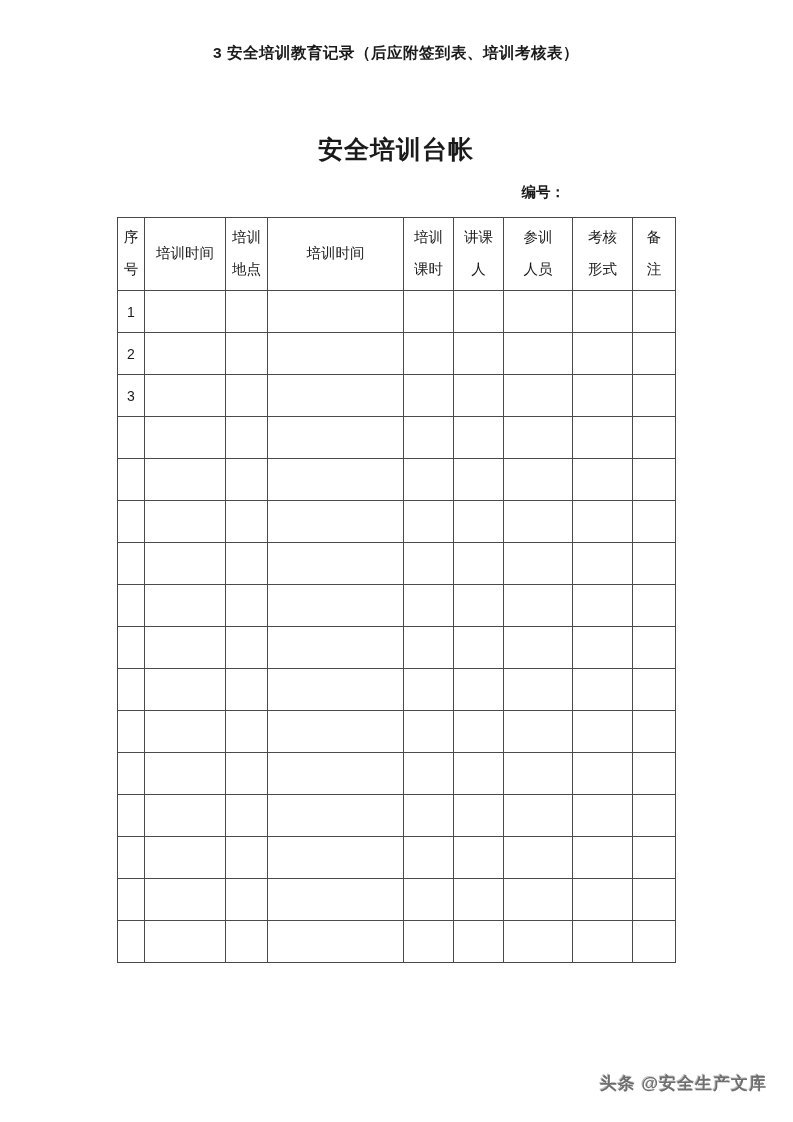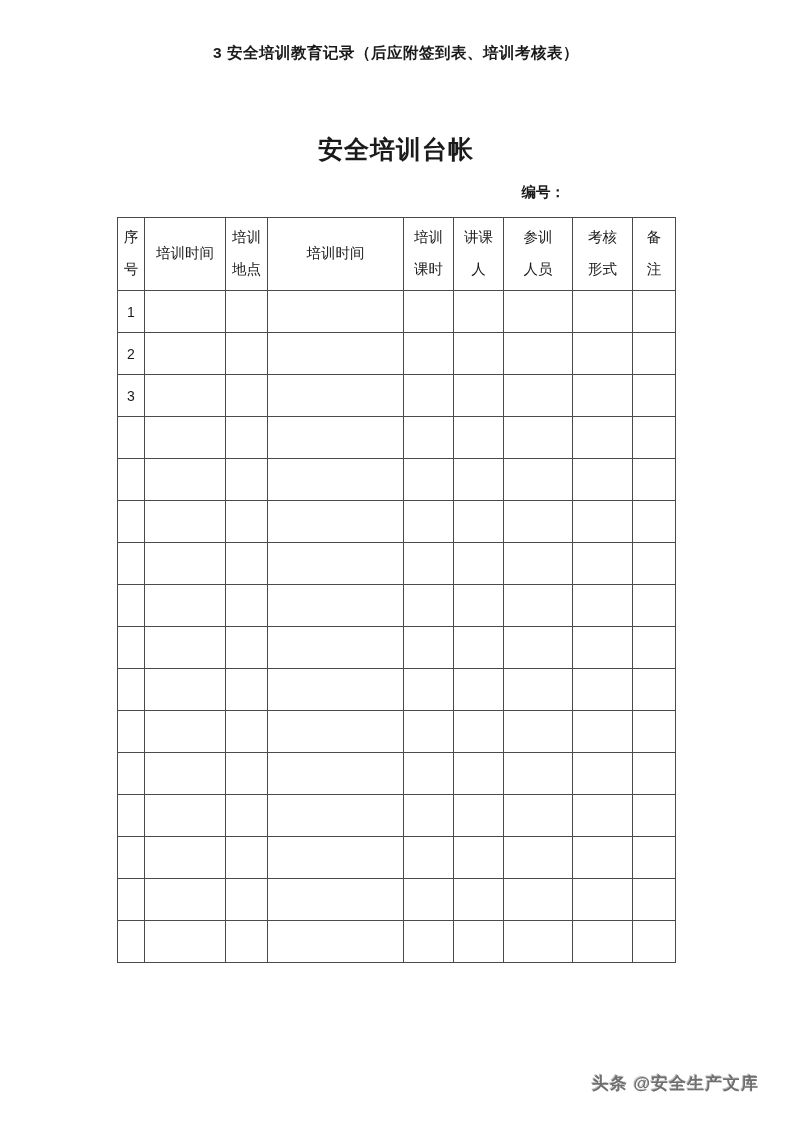--- a/index.html
+++ b/index.html
@@ -73,21 +73,21 @@
   col.c1 { width: 81px; }
   col.c2 { width: 42px; }
   col.c3 { width: 136px; }
   col.c4 { width: 50px; }
   col.c5 { width: 50px; }
   col.c6 { width: 69px; }
   col.c7 { width: 60px; }
   col.c8 { width: 43px; }
   .watermark {
     position: absolute;
-    right: 34px;
+    right: 26px;
     top: 1072px;
     font-size: 17px;
     font-weight: 700;
     letter-spacing: 1px;
     color: #6e6e6e;
     text-shadow: 1px 1px 0 rgba(255,255,255,0.95), -1px -1px 0 rgba(0,0,0,0.25);
   }
 </style>
 </head>
 <body>

